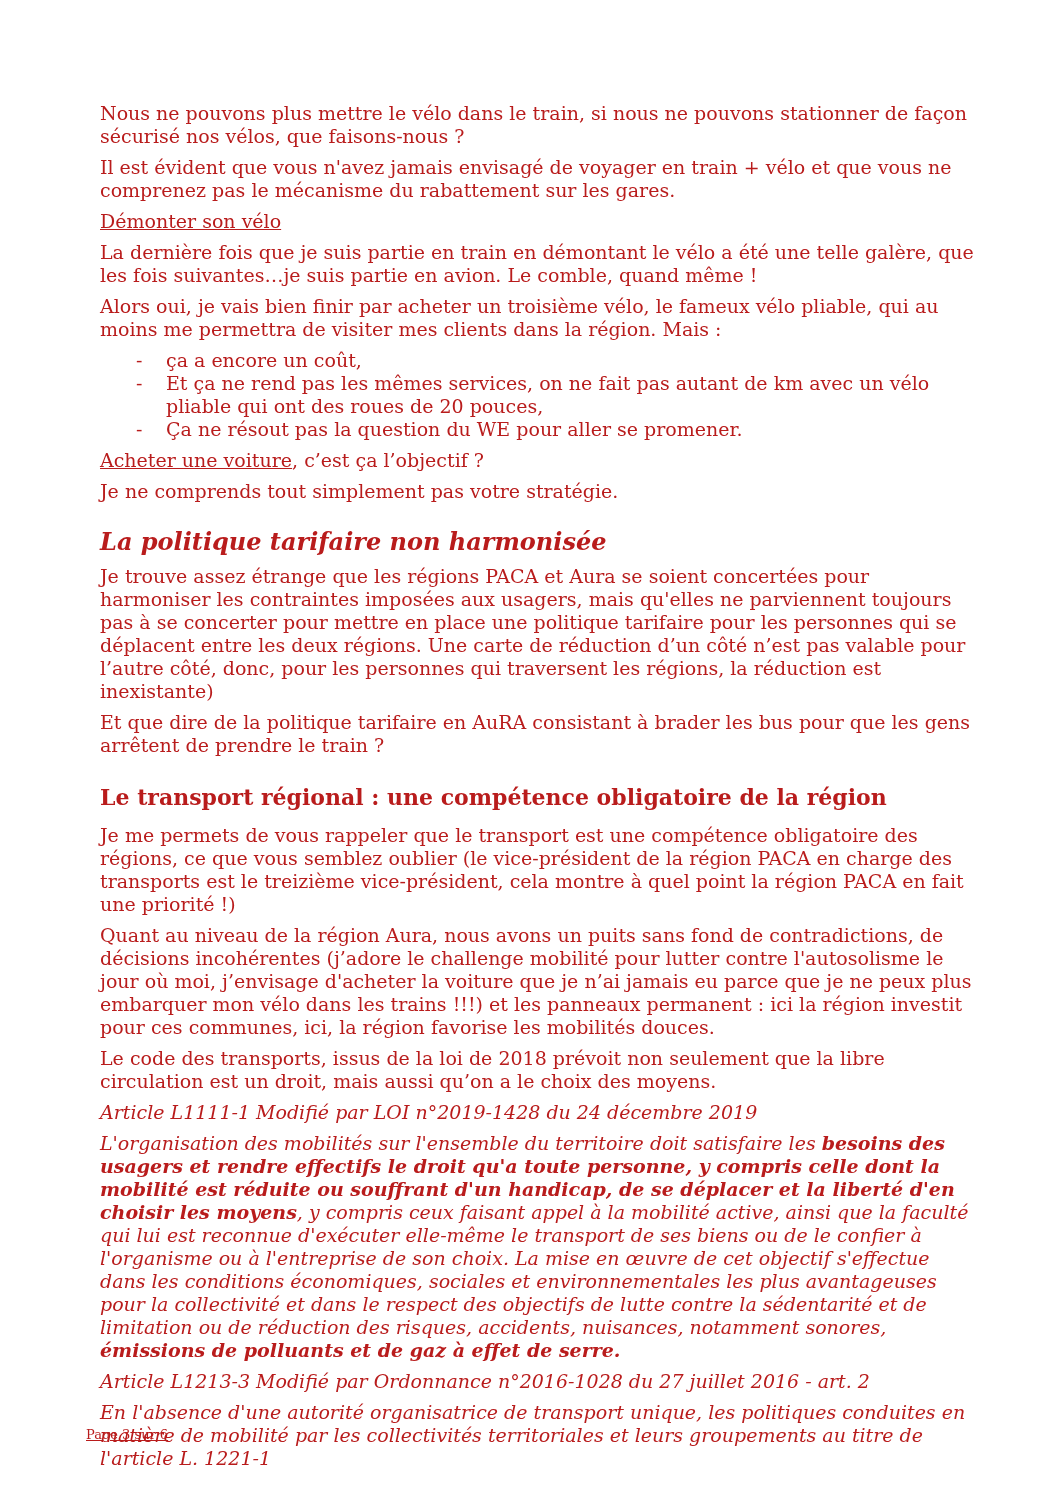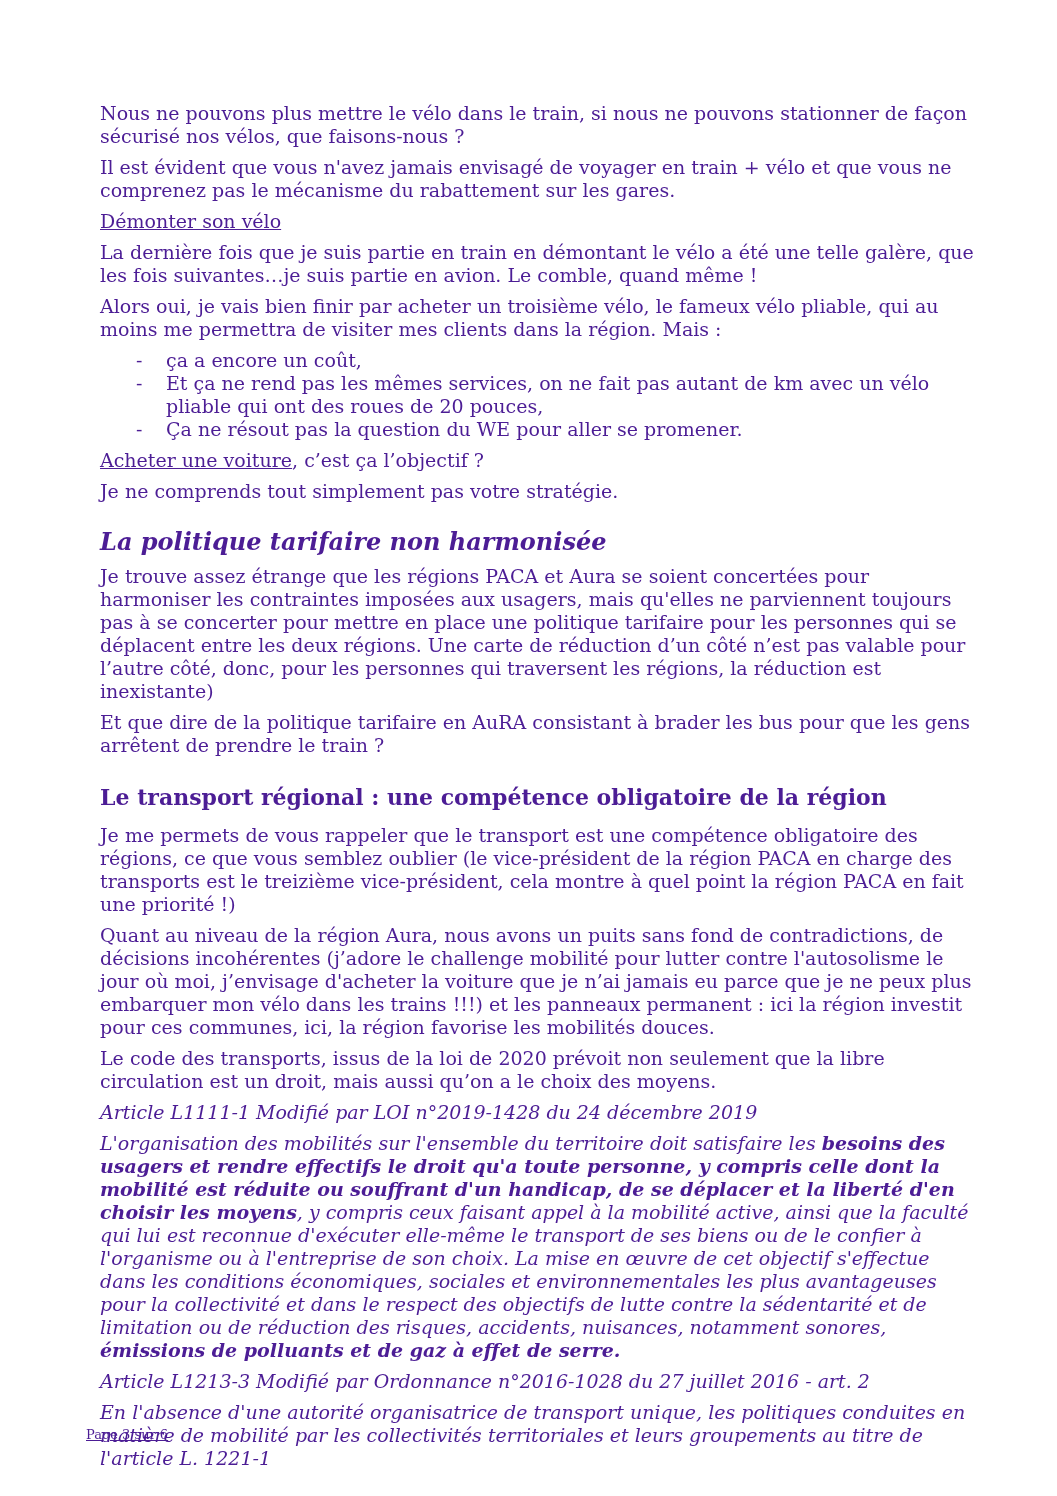--- a/index.html
+++ b/index.html
@@ -1,21 +1,21 @@
 <!DOCTYPE html>
 <html><head>
 <meta charset="utf-8">
 <style>
   html, body { margin: 0; padding: 0; background: #ffffff; }
   .page {
     position: relative;
     width: 1057px;
     height: 1496px;
     background: #ffffff;
-    color: #4c1d95;
+    color: #b91c1c;
     font-family: "DejaVu Serif", "Liberation Serif", serif;
     font-size: 19px;
     line-height: 23px;
     box-sizing: border-box;
     padding: 102px 76px 0 100px;
     overflow: hidden;
   }
   .page p { margin: 0 0 8px 0; }
   .u { text-decoration: underline; }
   .h-tarifaire {
@@ -86,21 +86,21 @@
   <p>Je trouve assez étrange que les régions PACA et Aura se soient concertées pour harmoniser les contraintes imposées aux usagers, mais qu'elles ne parviennent toujours pas à se concerter pour mettre en place une politique tarifaire pour les personnes qui se déplacent entre les deux régions. Une carte de réduction d’un côté n’est pas valable pour l’autre côté, donc, pour les personnes qui traversent les régions, la réduction est inexistante)</p>
 
   <p>Et que dire de la politique tarifaire en AuRA consistant à brader les bus pour que les gens arrêtent de prendre le train ?</p>
 
   <div class="h-transport">Le transport régional : une compétence obligatoire de la région</div>
 
   <p>Je me permets de vous rappeler que le transport est une compétence obligatoire des régions, ce que vous semblez oublier (le vice-président de la région PACA en charge des transports est le treizième vice-président, cela montre à quel point la région PACA en fait une priorité !)</p>
 
   <p>Quant au niveau de la région Aura, nous avons un puits sans fond de contradictions, de décisions incohérentes (j’adore le challenge mobilité pour lutter contre l'autosolisme le jour où moi, j’envisage d'acheter la voiture que je n’ai jamais eu parce que je ne peux plus embarquer mon vélo dans les trains !!!) et les panneaux permanent : ici la région investit pour ces communes, ici, la région favorise les mobilités douces.</p>
 
-  <p>Le code des transports, issus de la loi de 2020 prévoit non seulement que la libre circulation est un droit, mais aussi qu’on a le choix des moyens.</p>
+  <p>Le code des transports, issus de la loi de 2018 prévoit non seulement que la libre circulation est un droit, mais aussi qu’on a le choix des moyens.</p>
 
   <p class="it">Article L1111-1 Modifié par LOI n°2019-1428 du 24 décembre 2019</p>
 
   <p class="it"><span>L'organisation des mobilités sur l'ensemble du territoire doit satisfaire les </span><span class="b">besoins des usagers et rendre effectifs le droit qu'a toute personne, y compris celle dont la mobilité est réduite ou souffrant d'un handicap, de se déplacer et la liberté d'en choisir les moyens</span><span>, y compris ceux faisant appel à la mobilité active, ainsi que la faculté qui lui est reconnue d'exécuter elle-même le transport de ses biens ou de le confier à l'organisme ou à l'entreprise de son choix. La mise en œuvre de cet objectif s'effectue dans les conditions économiques, sociales et environnementales les plus avantageuses pour la collectivité et dans le respect des objectifs de lutte contre la sédentarité et de limitation ou de réduction des risques, accidents, nuisances, notamment sonores, </span><span class="b">émissions de polluants et de gaz à effet de serre.</span></p>
 
   <p class="it">Article L1213-3 Modifié par Ordonnance n°2016-1028 du 27 juillet 2016 - art. 2</p>
 
   <p class="it">En l'absence d'une autorité organisatrice de transport unique, les politiques conduites en matière de mobilité par les collectivités territoriales et leurs groupements au titre de l'article L. 1221-1</p>
 
   <div class="footer">Page 3 sur 6</div>

